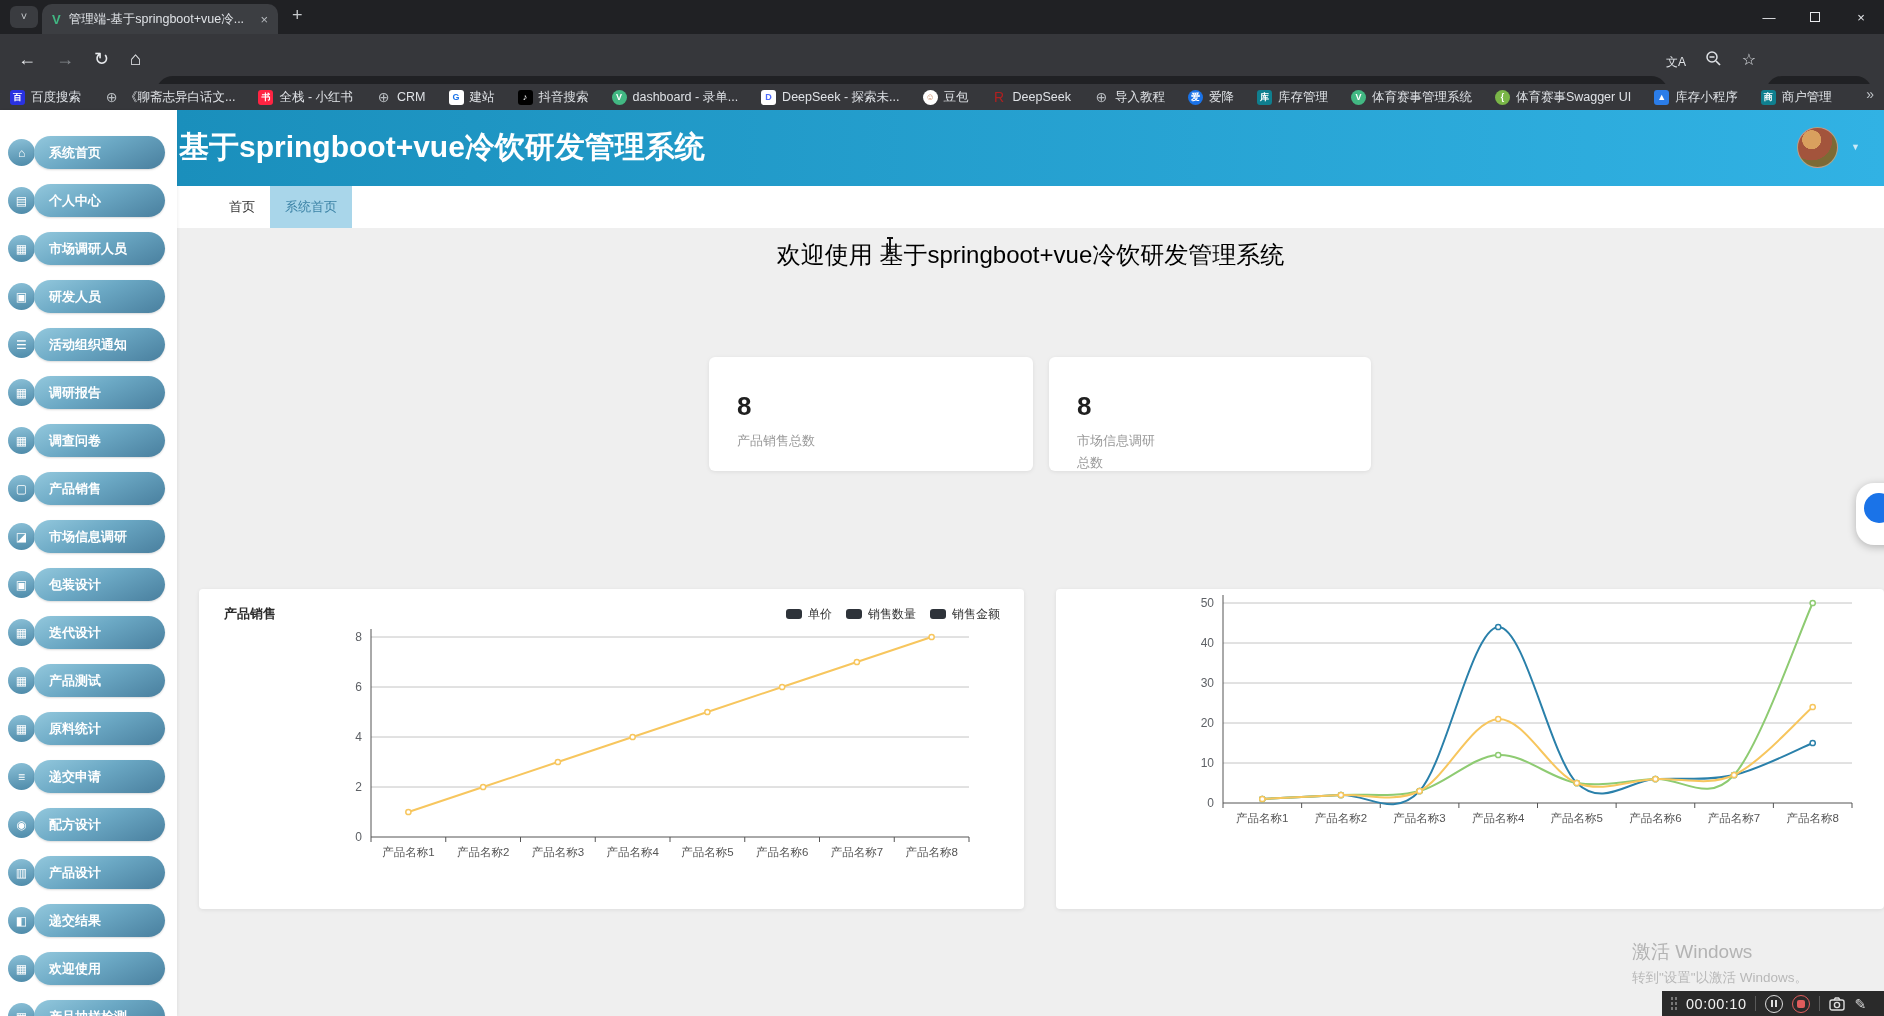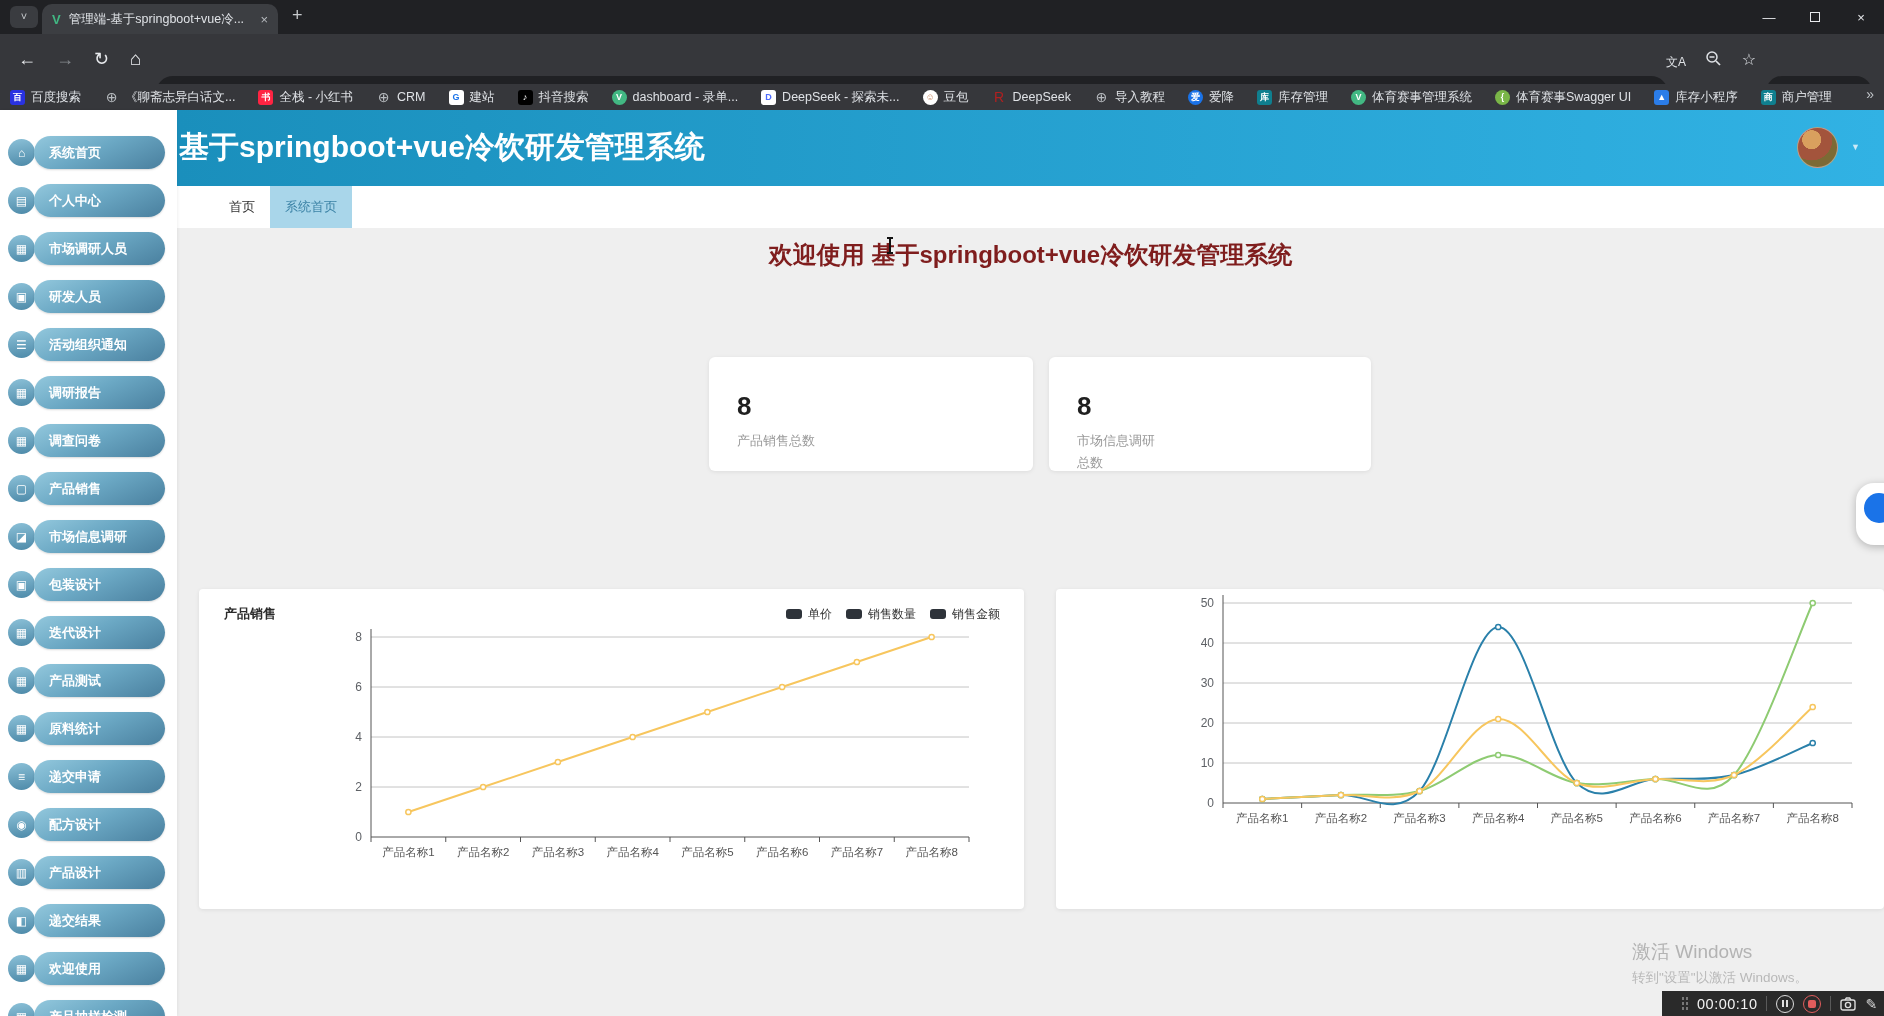--- a/index.html
+++ b/index.html
@@ -44,21 +44,21 @@
   .appheader{position:absolute;left:177px;top:110px;width:1707px;height:76px;background:linear-gradient(90deg,#1a8fbc,#31b2e4)}
   .apptitle{font-size:30px;font-weight:bold;color:#fff;line-height:74px;padding-left:2px;white-space:nowrap}
   .avatar{position:absolute;right:46px;top:17px;width:41px;height:41px;border-radius:50%;cursor:pointer;background:radial-gradient(circle at 35% 30%,#d9a05e 0 25%,#a3543c 26% 55%,#7c6a35 56% 100%);border:1px solid rgba(255,255,255,.4)}
   .avcaret{position:absolute;right:24px;top:32px;color:#cdeaf7;font-size:9px;cursor:pointer}
 
   .apptabs{position:absolute;left:177px;top:186px;width:1707px;height:42px;background:#fff;display:flex;align-items:stretch;padding-left:37px}
   .apptab{display:flex;align-items:center;padding:0 15px;font-size:13px;color:#333;cursor:pointer}
   .apptab.active{background:#a9d6ea;color:#3c83a6}
 
   .main{position:absolute;left:177px;top:228px;width:1707px;height:788px;background:#efefef}
-  .welcome{margin-top:11px;text-align:center;font-size:24px;font-weight:bold;color:#7f1d1d}
+  .welcome{margin-top:11px;text-align:center;font-size:24px;font-weight:normal;color:#000000}
   .ibeam{position:absolute;left:712px;top:9px;width:2px;height:17px;background:#111}
   .ibeam:before,.ibeam:after{content:"";position:absolute;left:-2px;width:6px;height:2px;background:#111}
   .ibeam:after{bottom:0}
 
   .statcard{position:absolute;background:#fff;border-radius:6px;box-shadow:0 1px 4px rgba(0,0,0,.08);padding:34px 0 0 28px}
   .statnum{font-size:26px;font-weight:bold;color:#1f1f1f}
   .statlabel{margin-top:8px;font-size:13px;color:#999;line-height:1.7}
   .statcard.c2 .statlabel{width:84px}
 
   .chartcard{position:absolute;background:#fff;border-radius:4px;box-shadow:0 1px 4px rgba(0,0,0,.08);top:361px;height:320px;overflow:hidden}
@@ -66,21 +66,21 @@
   .cctitle{font-size:13px;font-weight:bold;color:#2b2b2b}
   .legend{display:flex;gap:14px;align-items:center}
   .litem{display:flex;gap:6px;align-items:center;cursor:pointer}
   .lswatch{width:16px;height:10px;border-radius:3px;background:#2e333a}
   .llabel{font-size:12px;color:#333}
 
   
   .wm{position:absolute;left:1632px;top:939px;z-index:4;pointer-events:none}
   .wm1{font-size:19px;color:#a9a9a9;opacity:.85}
   .wm2{margin-top:4px;font-size:13.5px;color:#ababab;opacity:.8}
-  .recorder{position:absolute;left:1662px;top:991px;width:222px;height:25px;background:rgba(33,33,33,.96);z-index:6;display:flex;align-items:center;gap:9px;padding-left:19px}
+  .recorder{position:absolute;left:1662px;top:991px;width:222px;height:25px;background:rgba(33,33,33,.96);z-index:6;display:flex;align-items:center;gap:9px;padding-left:8px}
   .grip{width:7px;height:15px;background-image:radial-gradient(#777 1px,transparent 1.2px);background-size:4px 5px}
   .rectime{color:#f2f2f2;font-size:14.5px;letter-spacing:.5px}
   .recsep{width:1px;height:15px;background:#5a5a5a}
   .cbtn{width:18px;height:18px;border-radius:50%;border:1.5px solid #ddd;display:flex;align-items:center;justify-content:center;gap:2px;cursor:pointer;flex:none}
   .cbtn i{display:block;width:2px;height:7px;background:#ddd}
   .cbtn.stop{border-color:#e05c5c}
   .cbtn.stop i{width:8px;height:8px;border-radius:2px;background:#e05c5c}
   .edgewidget{position:absolute;left:1856px;top:483px;width:46px;height:62px;background:#fff;border-radius:18px 0 0 18px;box-shadow:0 2px 8px rgba(0,0,0,.25);z-index:5;cursor:pointer}
   .edgewidget .dot{position:absolute;left:8px;top:10px;width:30px;height:30px;border-radius:50%;background:#1a73e8}
 

